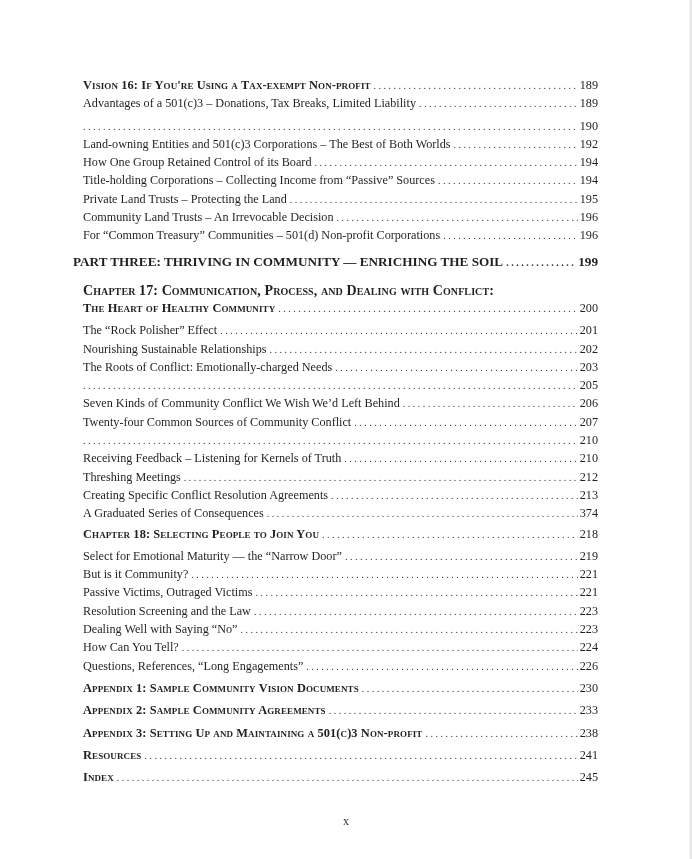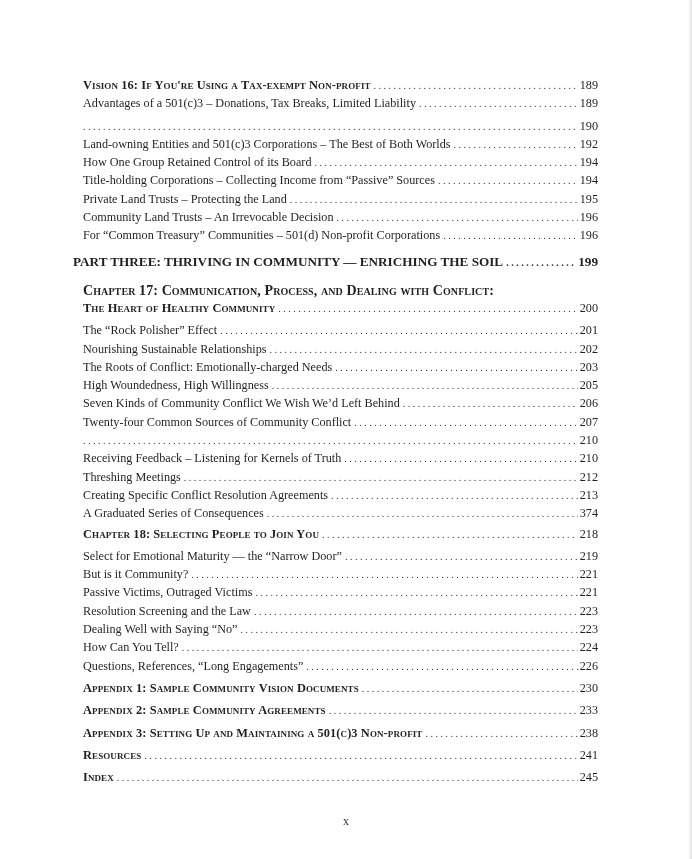--- a/index.html
+++ b/index.html
@@ -109,21 +109,20 @@
     <span class="title">Nourishing Sustainable Relationships</span>
     <span class="leader"></span>
     <span class="page">202</span>
   </div>
   <div class="row">
     <span class="title">The Roots of Conflict: Emotionally-charged Needs</span>
     <span class="leader"></span>
     <span class="page">203</span>
   </div>
   <div class="row">
-    <span class="title">High Woundedness, High Willingness</span>
     <span class="leader"></span>
     <span class="page">205</span>
   </div>
   <div class="row">
     <span class="title">Seven Kinds of Community Conflict We Wish We’d Left Behind</span>
     <span class="leader"></span>
     <span class="page">206</span>
   </div>
   <div class="row">
     <span class="title">Twenty-four Common Sources of Community Conflict</span>

